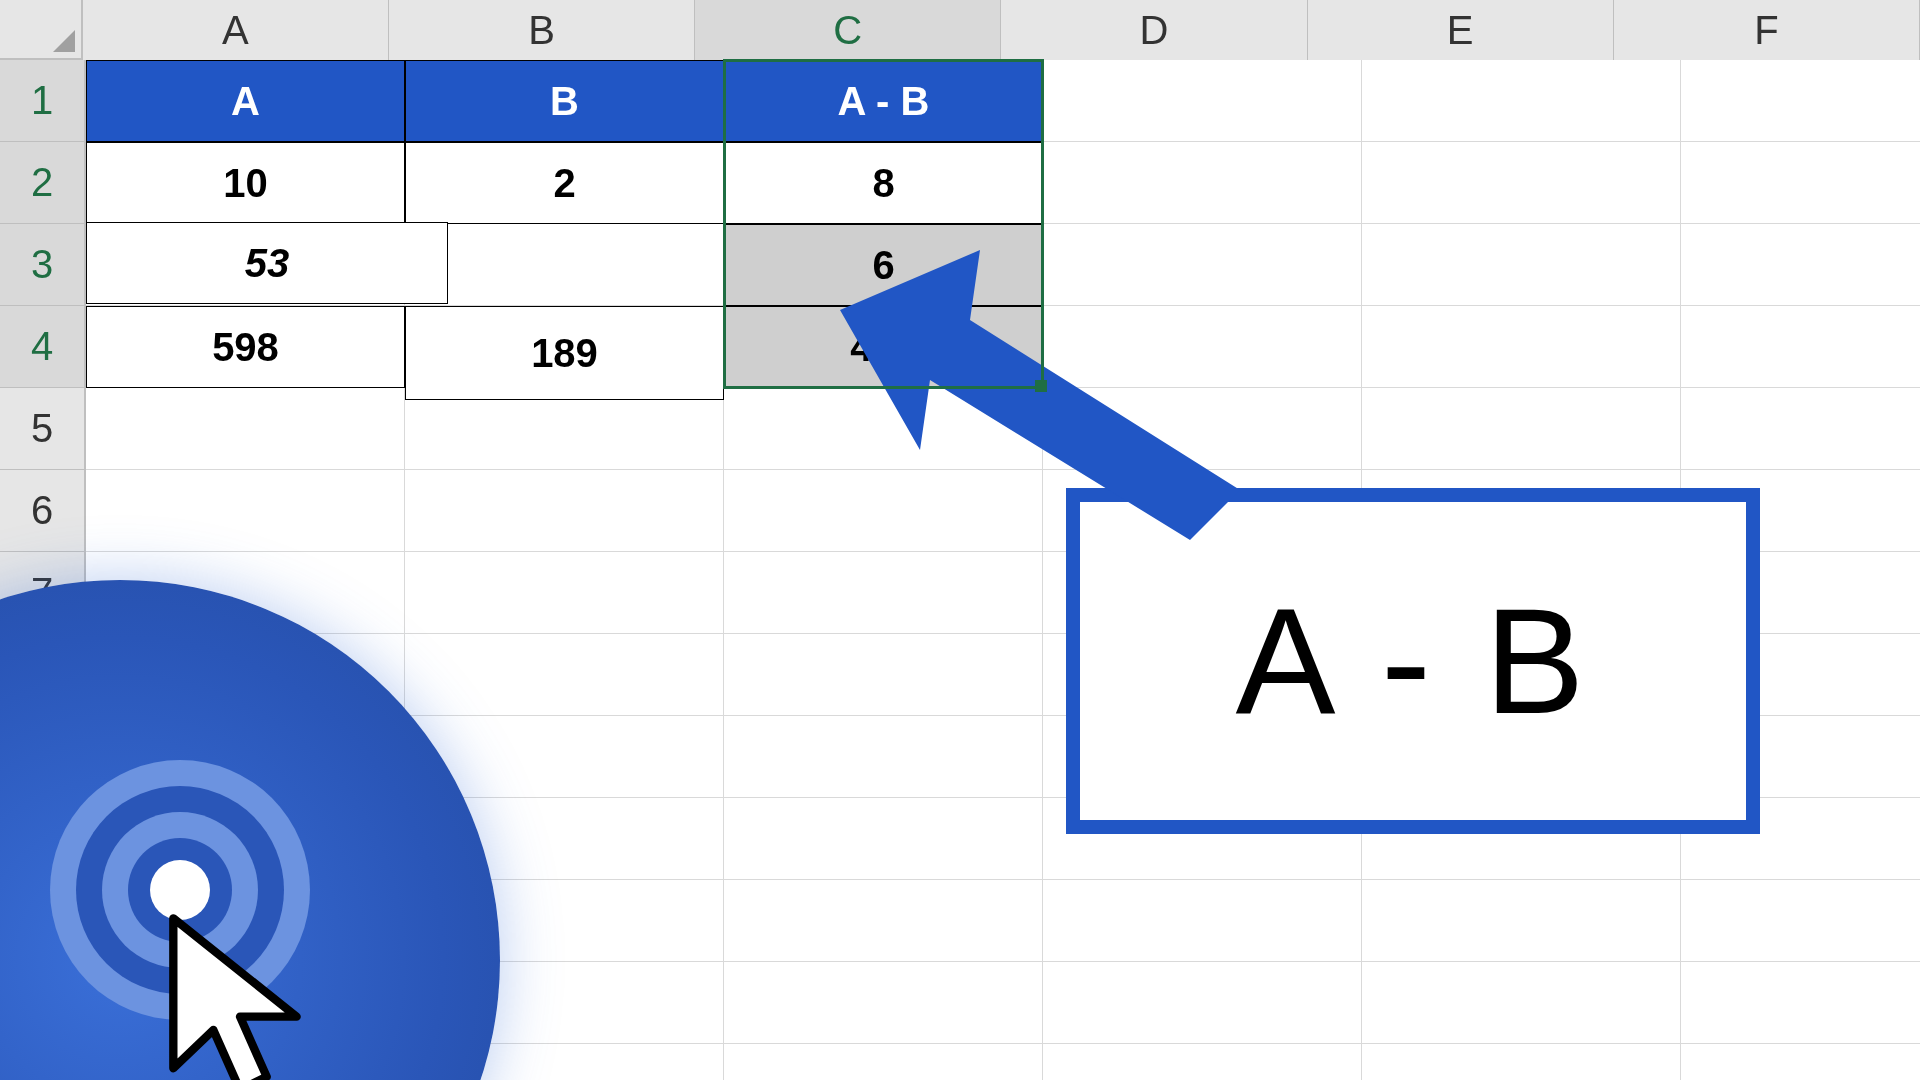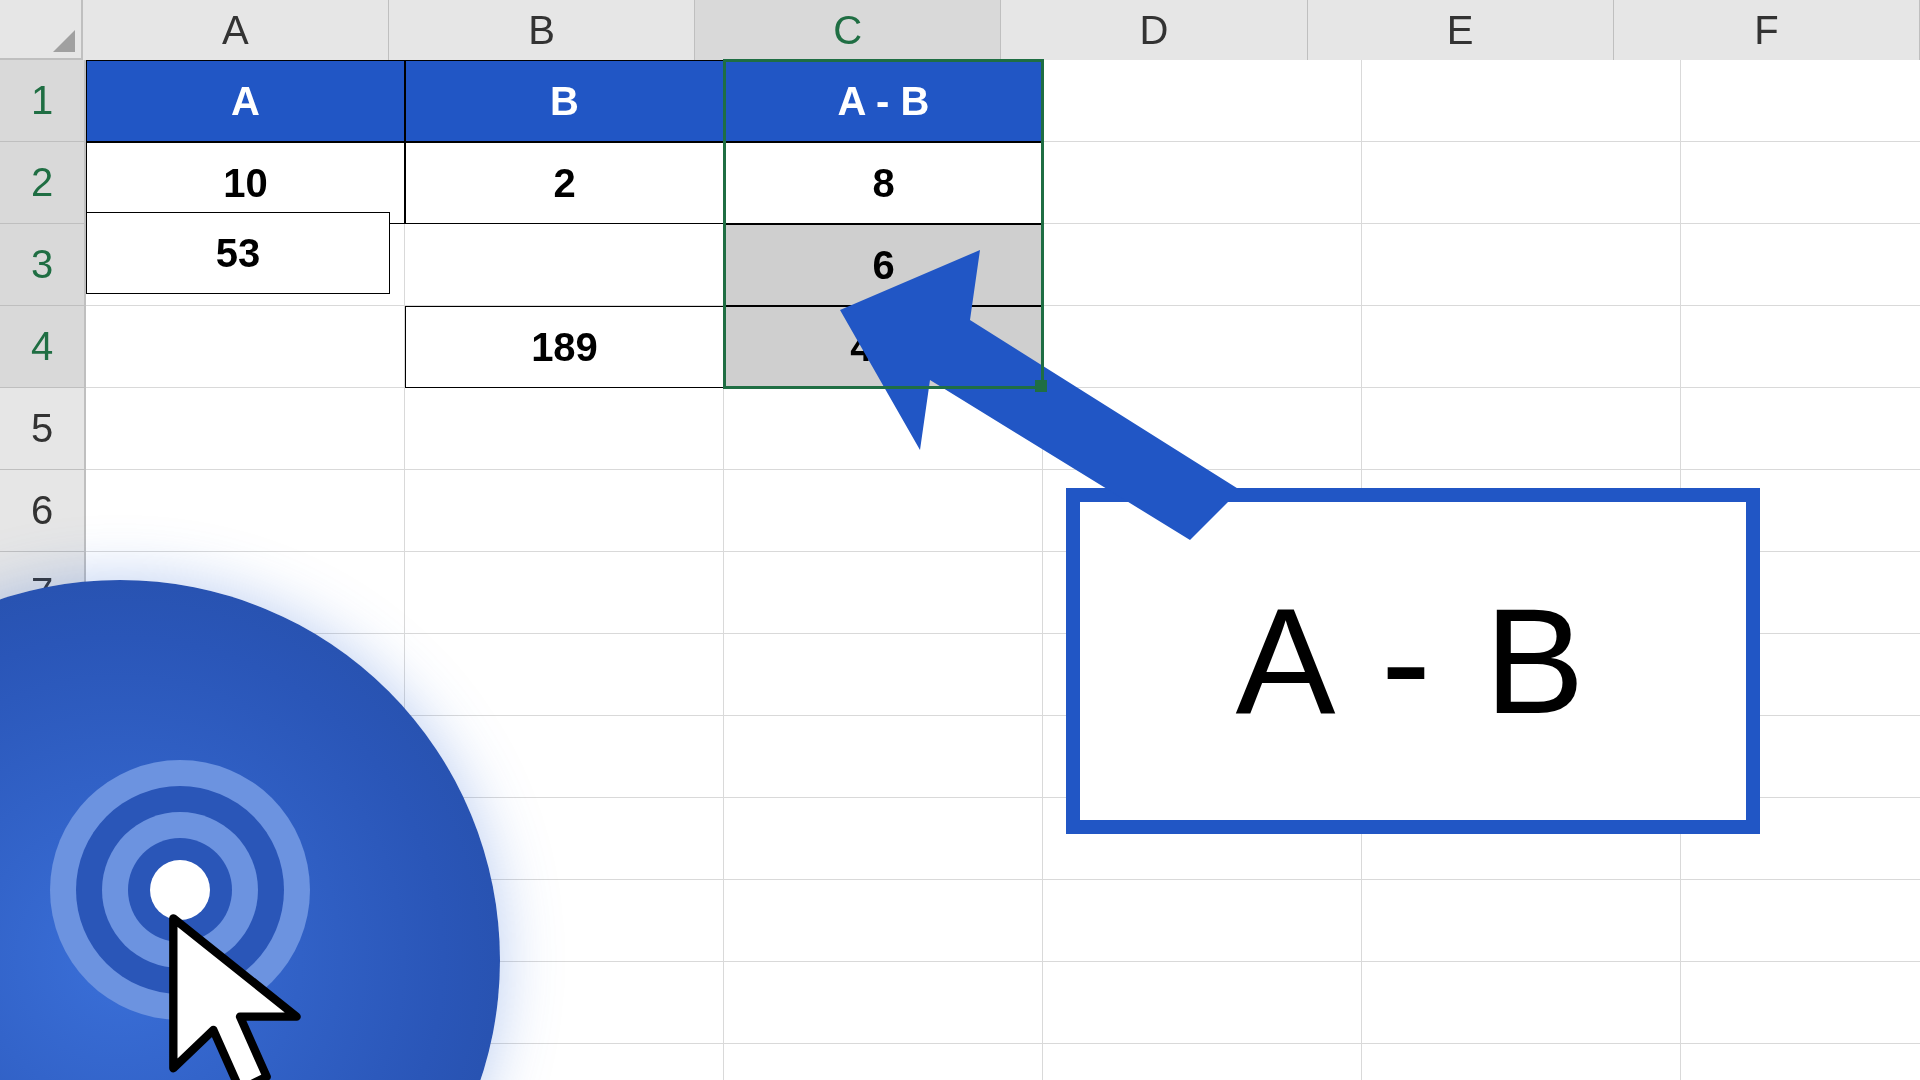--- a/index.html
+++ b/index.html
@@ -227,23 +227,24 @@
       <div class="cell" style="left: 638px; top: 984px; width: 319px; height: 82px;"></div>
       <div class="cell" style="left: 957px; top: 984px; width: 319px; height: 82px;"></div>
       <div class="cell" style="left: 1276px; top: 984px; width: 319px; height: 82px;"></div>
       <div class="cell" style="left: 1595px; top: 984px; width: 319px; height: 82px;"></div>
       <div class="cell thead" style="left: 0px; top: 0px; width: 319px; height: 82px;">A</div>
       <div class="cell thead" style="left: 319px; top: 0px; width: 319px; height: 82px;">B</div>
       <div class="cell thead" style="left: 638px; top: 0px; width: 319px; height: 82px;">A - B</div>
       <div class="cell tcell" style="left: 0px; top: 82px; width: 319px; height: 82px;">10</div>
       <div class="cell tcell" style="left: 319px; top: 82px; width: 319px; height: 82px;">2</div>
       <div class="cell tcell" style="left: 638px; top: 82px; width: 319px; height: 82px;">8</div>
-      <div class="cell tcell" style="left: 0px; top: 152px; width: 304px; height: 82px;">53</div>
+      <div class="cell tcell" style="left: 0px; top: 162px; width: 362px; height: 82px; font-style: italic;">53</div>
       <div class="cell tcell sel" style="left: 638px; top: 164px; width: 319px; height: 82px;">6</div>
-      <div class="cell tcell" style="left: 319px; top: 246px; width: 319px; height: 82px;">189</div>
+      <div class="cell tcell" style="left: 0px; top: 246px; width: 319px; height: 82px;">598</div>
+      <div class="cell tcell" style="left: 319px; top: 246px; width: 319px; height: 94px;">189</div>
       <div class="cell tcell sel" style="left: 638px; top: 246px; width: 319px; height: 82px;">409</div>
     </div>
 
   <div class="callout-box" style="left:1066px; top:488px; width:694px; height:346px;">
     <span>A - B</span>
   </div>
 
   <svg style="position:absolute; left:820px; top:250px; width:460px; height:300px;">
     <polygon points="20,60 160,0 150,70 420,240 370,290 110,130 100,200" fill="#2156c5"></polygon>
   </svg>

